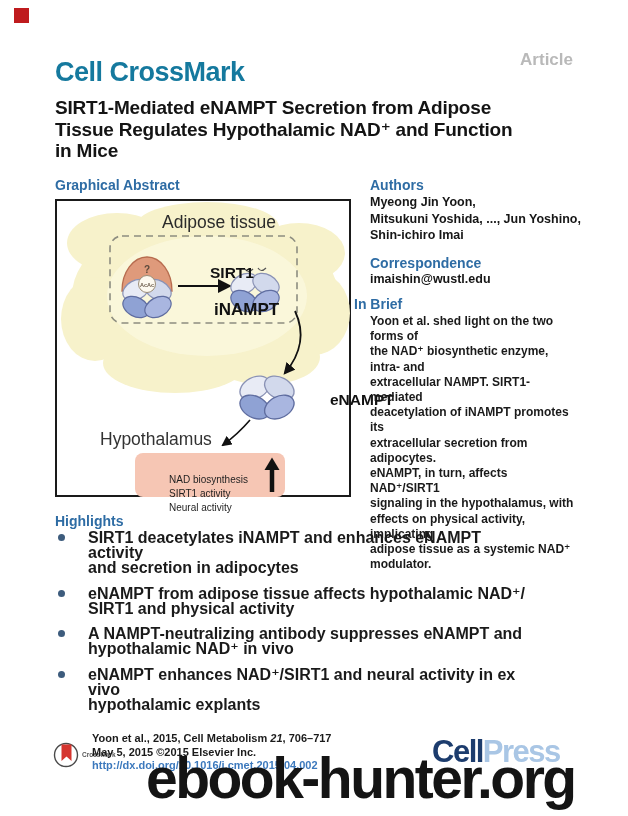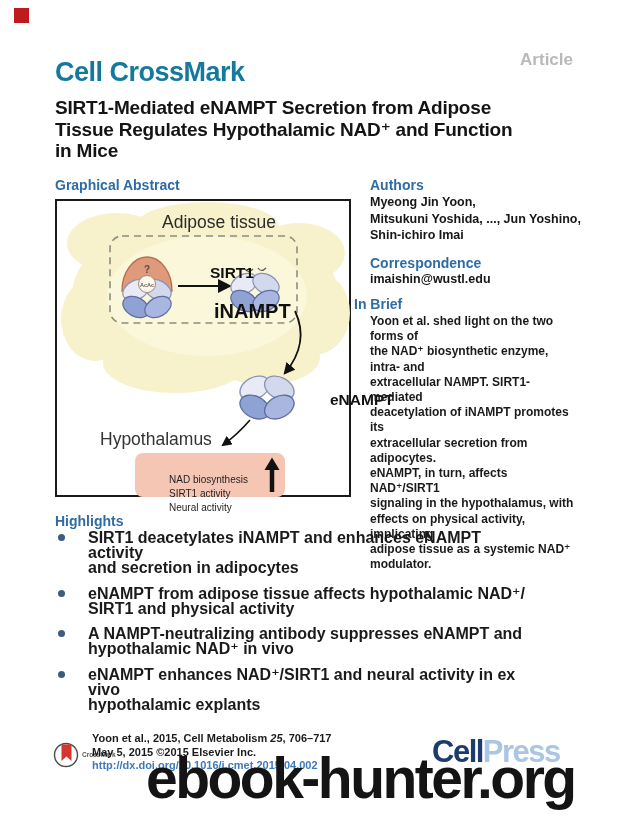--- a/index.html
+++ b/index.html
@@ -17,21 +17,21 @@
   .title { left:55px; top:97px; width:520px; font-size:19px; font-weight:bold; color:#141414;
            line-height:21.5px; letter-spacing:-0.2px; }
 
   .sec-heading { font-size:14px; font-weight:bold; color:#2e6ca4; }
 
   .figure-box { left:55px; top:199px; width:296px; height:298px; border:2px solid #1a1a1a; background:#fff; }
   .figure-box svg.fig { position:absolute; left:0; top:0; }
   .fig-label { position:absolute; color:#111;padding-left:32px; }
   .lbl-adipose { left:0; right:0; top:11px; text-align:center; font-size:17.5px; color:#2b2b2b; }
   .lbl-sirt1 { left:121px; top:63px; font-size:15.5px; font-weight:bold; }
-  .lbl-inampt { left:125px; top:99px; font-size:20px; font-weight:bold; }
+  .lbl-inampt { left:125px; top:99px; font-size:17px; font-weight:bold; }
   .lbl-enampt { left:241px; top:190px; font-size:15.5px; font-weight:bold; }
   .lbl-hypo { left:11px; top:228px; font-size:17.5px; color:#333; }
   .effects-text { left:80px; top:272px; width:132px; text-align:left;
                   font-size:10px; line-height:13.8px; color:#1f1f1f; }
 
   .authors-heading { left:370px; top:177px; }
   .authors-names { left:370px; top:194px; font-size:12.5px; font-weight:bold; color:#161616; line-height:16.5px; }
   .corr-heading { left:370px; top:255px; }
   .corr-email { left:370px; top:272px; font-size:12.5px; font-weight:bold; color:#161616; }
   .inbrief-heading { left:354px; top:296px; }
@@ -188,21 +188,21 @@
 
   <div class="abs crossmark">
     <svg width="27" height="28" viewBox="0 0 27 28">
       <circle cx="13" cy="15" r="11.5" fill="#ffffff" stroke="#4a4a4a" stroke-width="1.4"></circle>
       <polygon points="8.5,4.5 18.5,4.5 18.5,21 13.5,16.5 8.5,21" fill="#d5352f"></polygon>
     </svg>
     <span class="crossmark-label">CrossMark</span>
   </div>
 
   <div class="abs citation">
-    <div><span>Yoon et al., 2015, Cell Metabolism </span><span class="vol">25</span><span>, 706–717</span></div>
+    <div><span>Yoon et al., 2015, Cell Metabolism </span><span class="vol">21</span><span>, 706–717</span></div>
     <div>May 5, 2015 ©2015 Elsevier Inc.</div>
     <div class="doi-link">http://dx.doi.org/10.1016/j.cmet.2015.04.002</div>
   </div>
 
   <div class="abs publisher"><span class="pub-cell">Cell</span><span class="pub-press">Press</span></div>
 
   <div class="abs watermark">ebook-hunter.org</div>
 
 </div>
 

